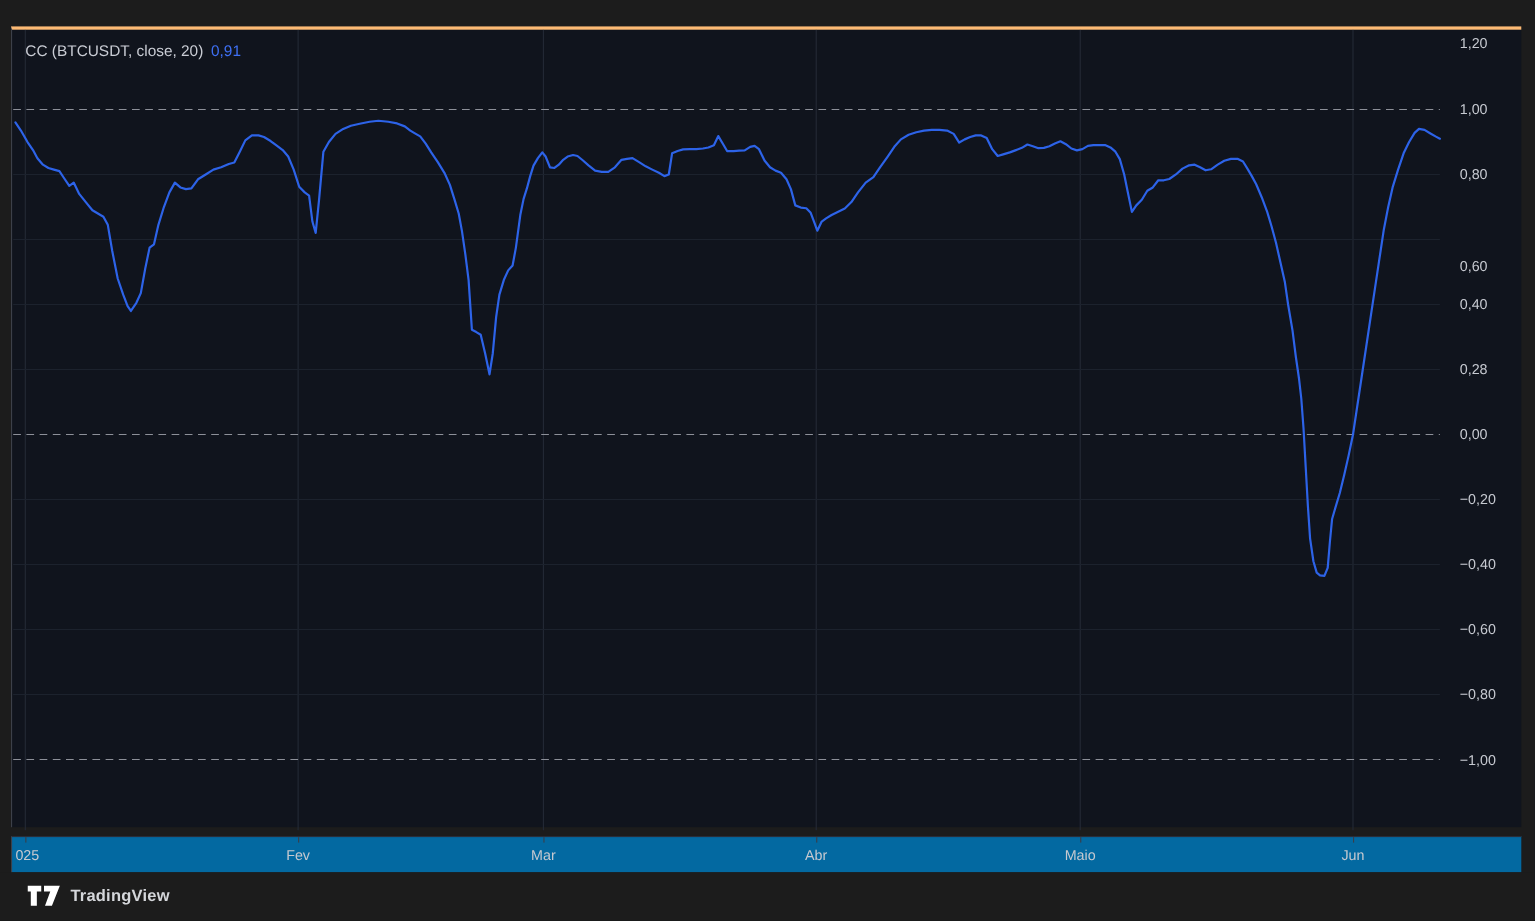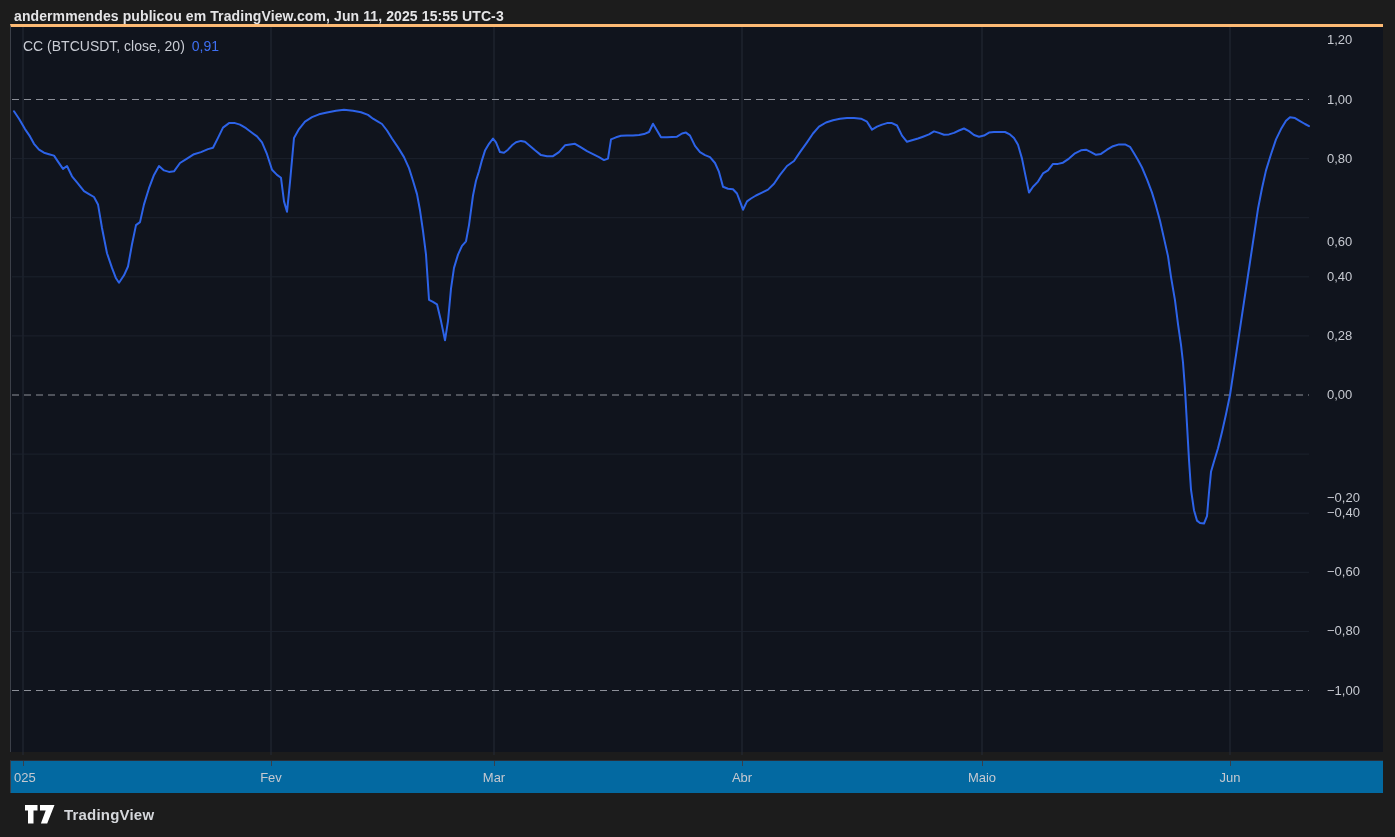--- a/index.html
+++ b/index.html
@@ -39,23 +39,20 @@
   #footer-bar { position:absolute; left:0; top:793px; width:1395px; height:44px; background:#1c1c1c; }
   #tv-logo { position:absolute; left:25px; top:12px; display:flex; align-items:center; gap:9px;
              cursor:pointer; }
   #tv-logo-text { font-size:15px; font-weight:600; color:#d5d7db; letter-spacing:.2px; }
 </style>
 </head>
 <body>
 
 <div id="screen">
 
-  <div id="header-bar">
-    <span id="header-text">andermmendes publicou em TradingView.com, Jun 11, 2025 15:55 UTC-3</span>
-  </div>
 
   <div id="chart-pane">
     <svg id="plot-svg" width="1373" height="728" viewBox="0 0 1373 728">
         <line x1="12" y1="0" x2="12" y2="728" stroke="#242a36" stroke-width="1"></line>
         <line x1="260" y1="0" x2="260" y2="728" stroke="#242a36" stroke-width="1"></line>
         <line x1="483" y1="0" x2="483" y2="728" stroke="#242a36" stroke-width="1"></line>
         <line x1="731" y1="0" x2="731" y2="728" stroke="#242a36" stroke-width="1"></line>
         <line x1="971" y1="0" x2="971" y2="728" stroke="#242a36" stroke-width="1"></line>
         <line x1="1219" y1="0" x2="1219" y2="728" stroke="#242a36" stroke-width="1"></line>
         <line x1="1" y1="131.6" x2="1298" y2="131.6" stroke="#1c222d" stroke-width="1"></line>
@@ -77,21 +74,21 @@
     </div>
 
     <div id="price-axis"></div>
   <div class="ylabel" style="top: 4px;">1,20</div>
       <div class="ylabel" style="top: 64px;">1,00</div>
       <div class="ylabel" style="top: 123px;">0,80</div>
       <div class="ylabel" style="top: 182px; margin-top: 24px;">0,60</div>
       <div class="ylabel" style="top: 241px;">0,40</div>
       <div class="ylabel" style="top: 300px;">0,28</div>
       <div class="ylabel" style="top: 359px;">0,00</div>
-      <div class="ylabel" style="top: 418px; margin-top: 44px;">−0,20</div>
+      <div class="ylabel" style="top: 418px;">−0,20</div>
       <div class="ylabel" style="top: 477px;">−0,40</div>
       <div class="ylabel" style="top: 536px;">−0,60</div>
       <div class="ylabel" style="top: 595px;">−0,80</div>
       <div class="ylabel" style="top: 655px;">−1,00</div>
     </div>
 
   <div id="time-axis">
       <span class="xlabel edge" style="left: 3px;">025</span>
       <span class="xlabel" style="left: 260px;">Fev</span>
       <span class="xlabel" style="left: 483px;">Mar</span>

